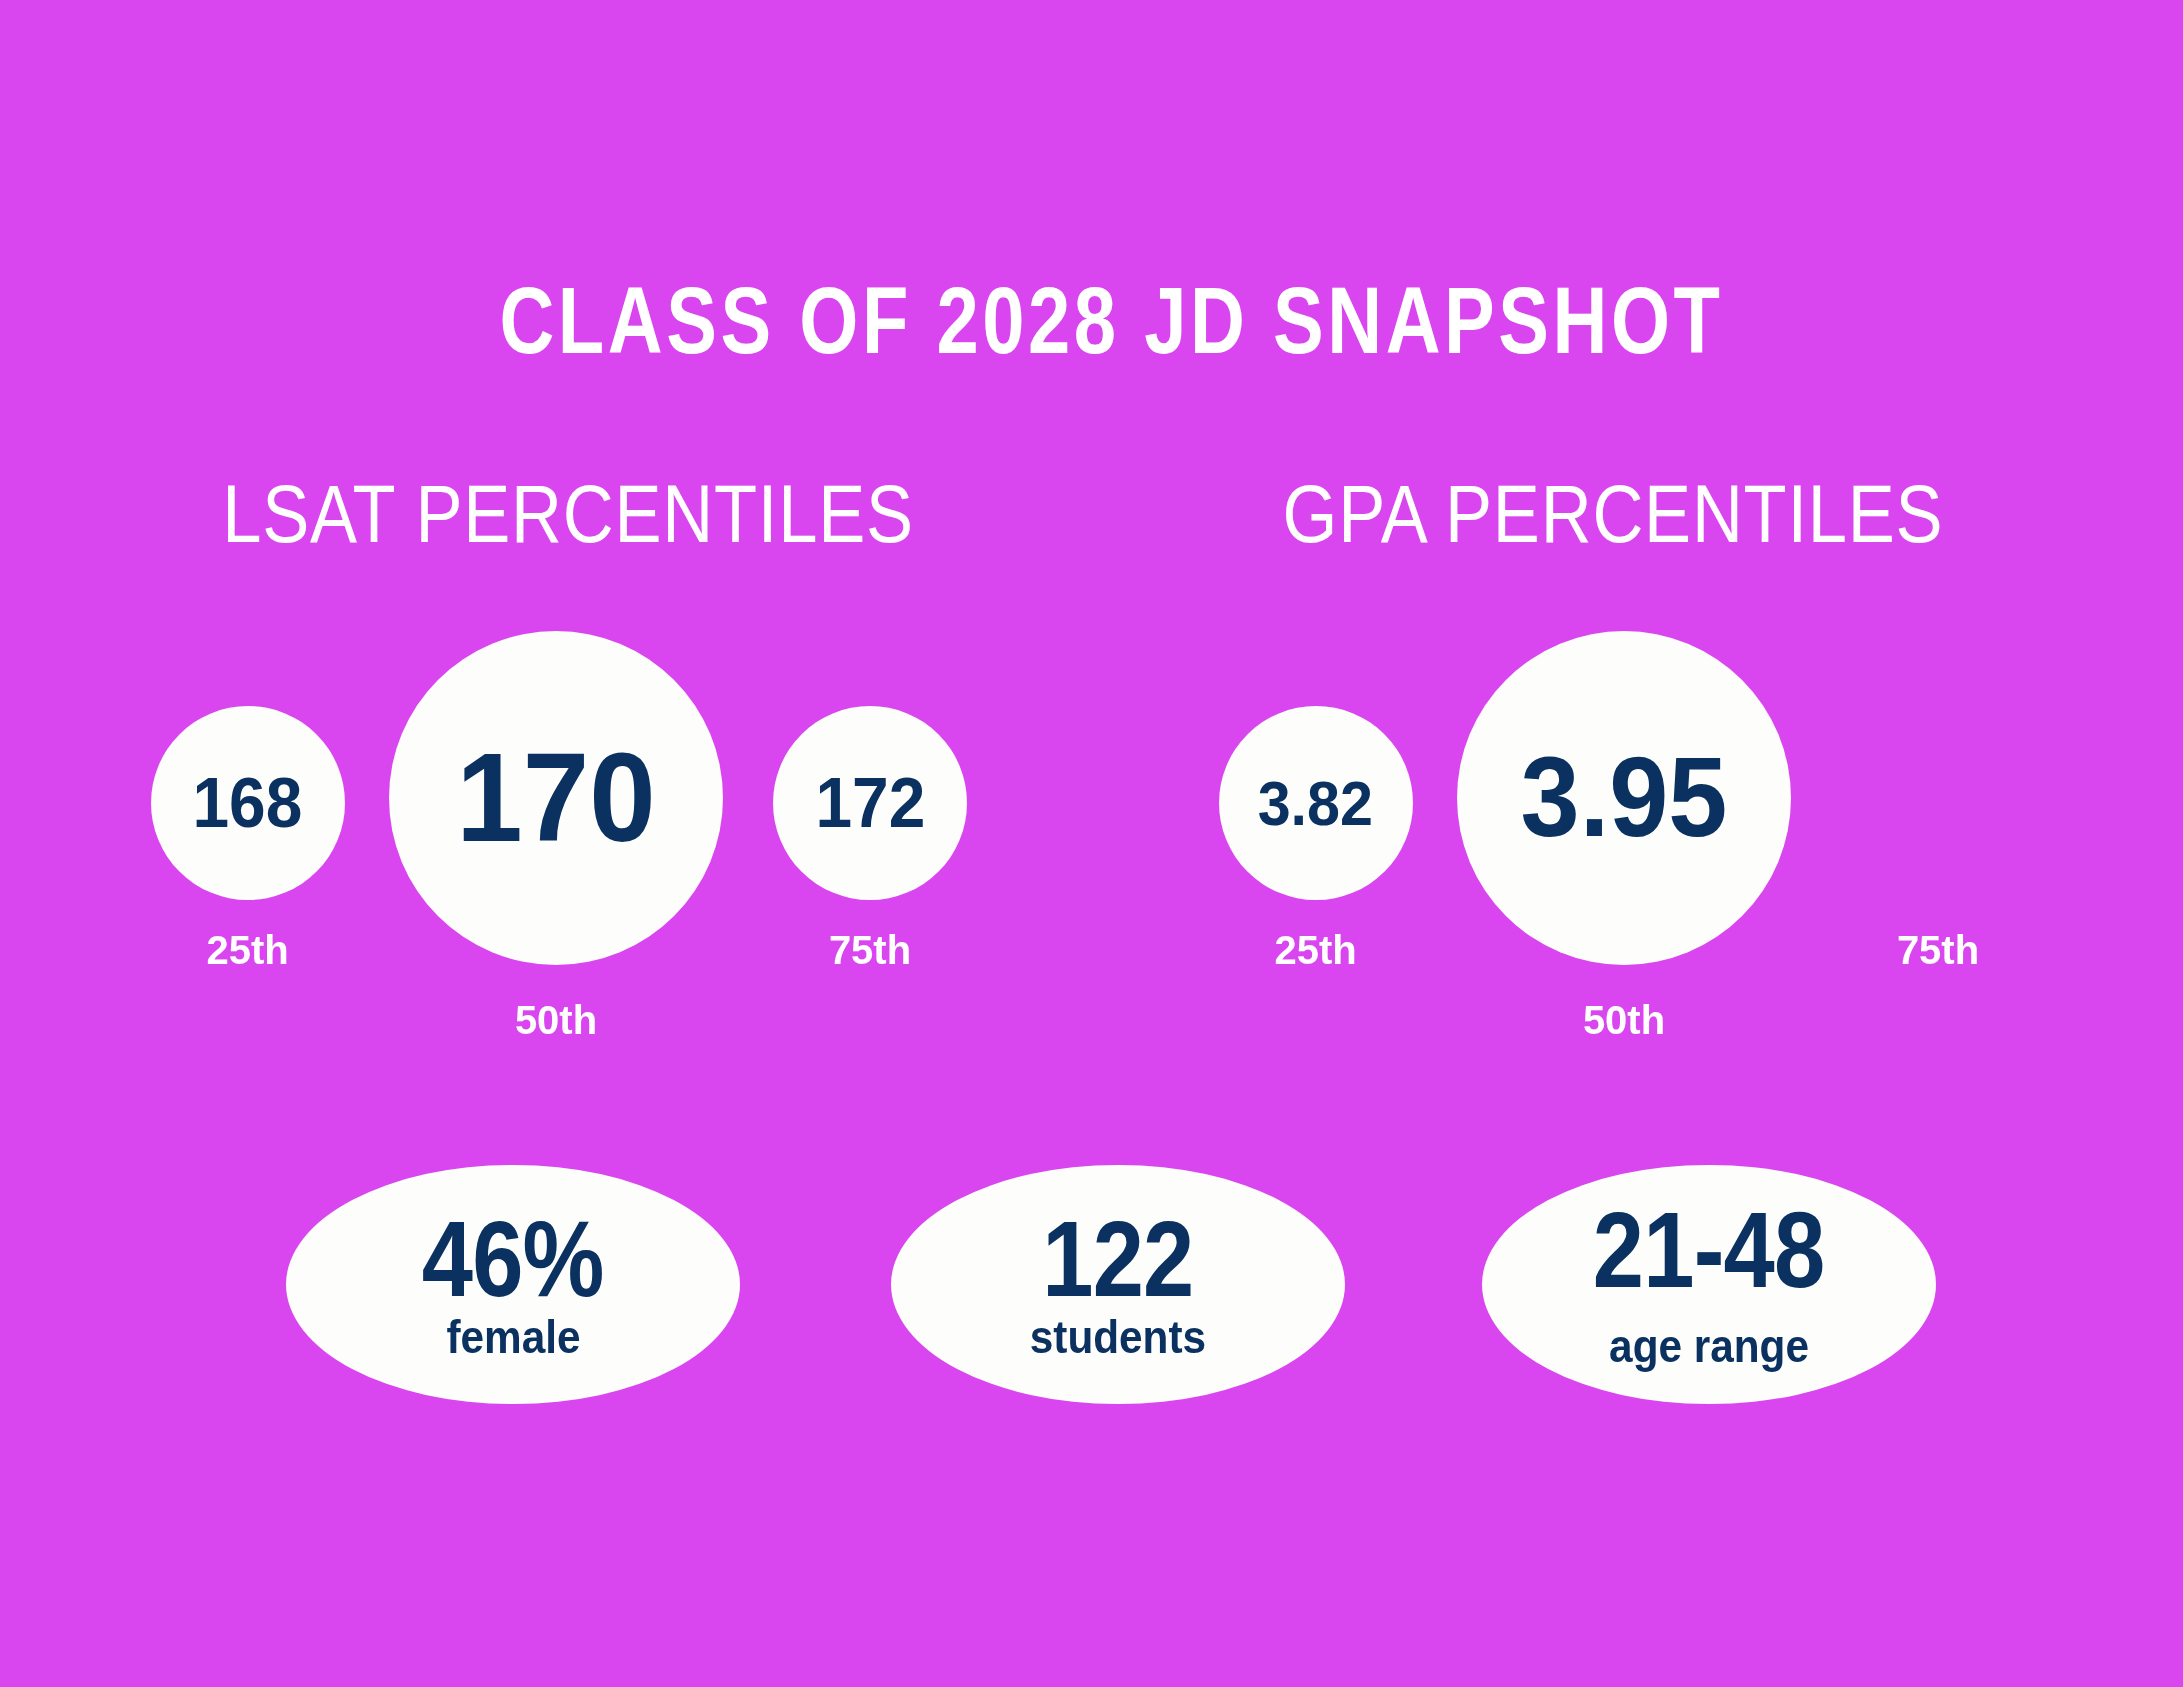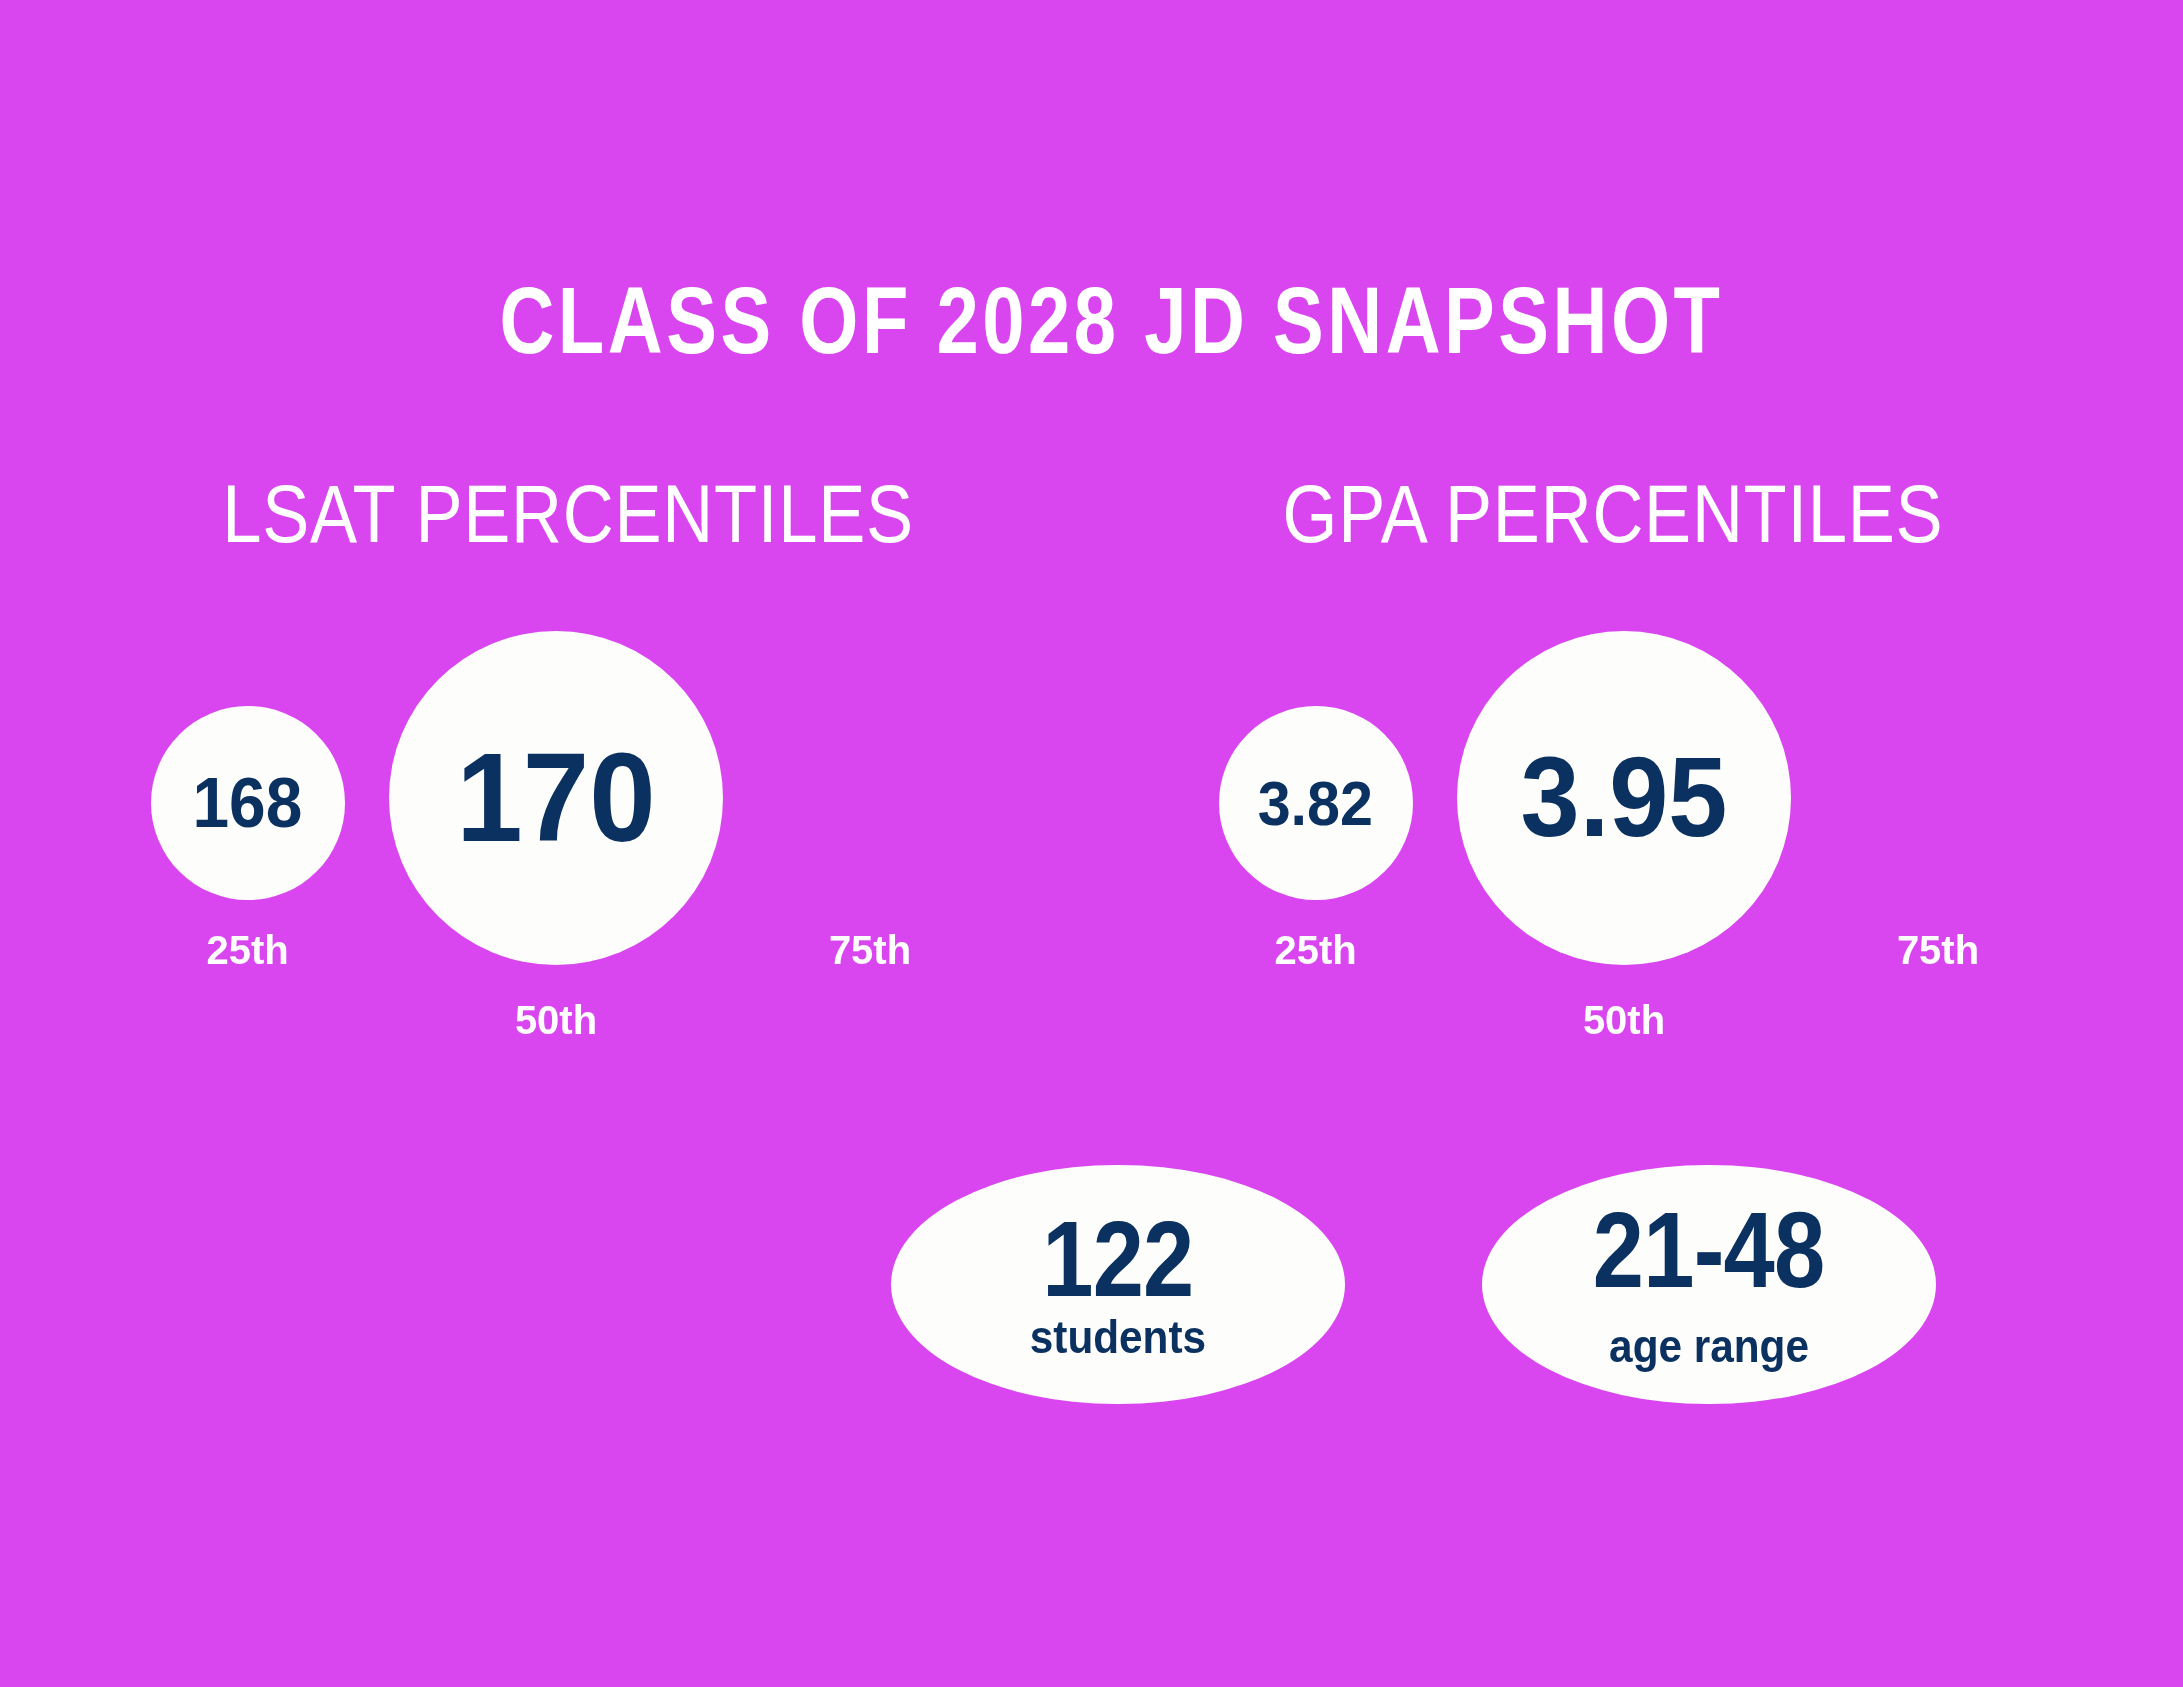--- a/index.html
+++ b/index.html
@@ -196,20 +196,23 @@
     <div class="bubble lsat-b25">
       <span class="bubble-value">168</span>
     </div>
     <div class="pct-label lsat-l25">25th</div>
 
     <div class="bubble lsat-b50">
       <span class="bubble-value">170</span>
     </div>
     <div class="pct-label lsat-l50">50th</div>
 
+    <div class="bubble lsat-b75">
+      <span class="bubble-value">172</span>
+    </div>
     <div class="pct-label lsat-l75">75th</div>
 
   </div>
 
   <div class="pct-group group-gpa">
 
     <div class="bubble gpa-b25">
       <span class="bubble-value">3.82</span>
     </div>
     <div class="pct-label gpa-l25">25th</div>
@@ -218,20 +221,24 @@
       <span class="bubble-value">3.95</span>
     </div>
     <div class="pct-label gpa-l50">50th</div>
 
     <div class="pct-label gpa-l75">75th</div>
 
   </div>
 
   <div class="pill-row">
 
+    <div class="pill pill-1">
+      <span class="pill-value">46%</span>
+      <span class="pill-label">female</span>
+    </div>
 
     <div class="pill pill-2">
       <span class="pill-value">122</span>
       <span class="pill-label">students</span>
     </div>
 
     <div class="pill pill-3">
       <span class="pill-value">21-48</span>
       <span class="pill-label">age range</span>
     </div>

